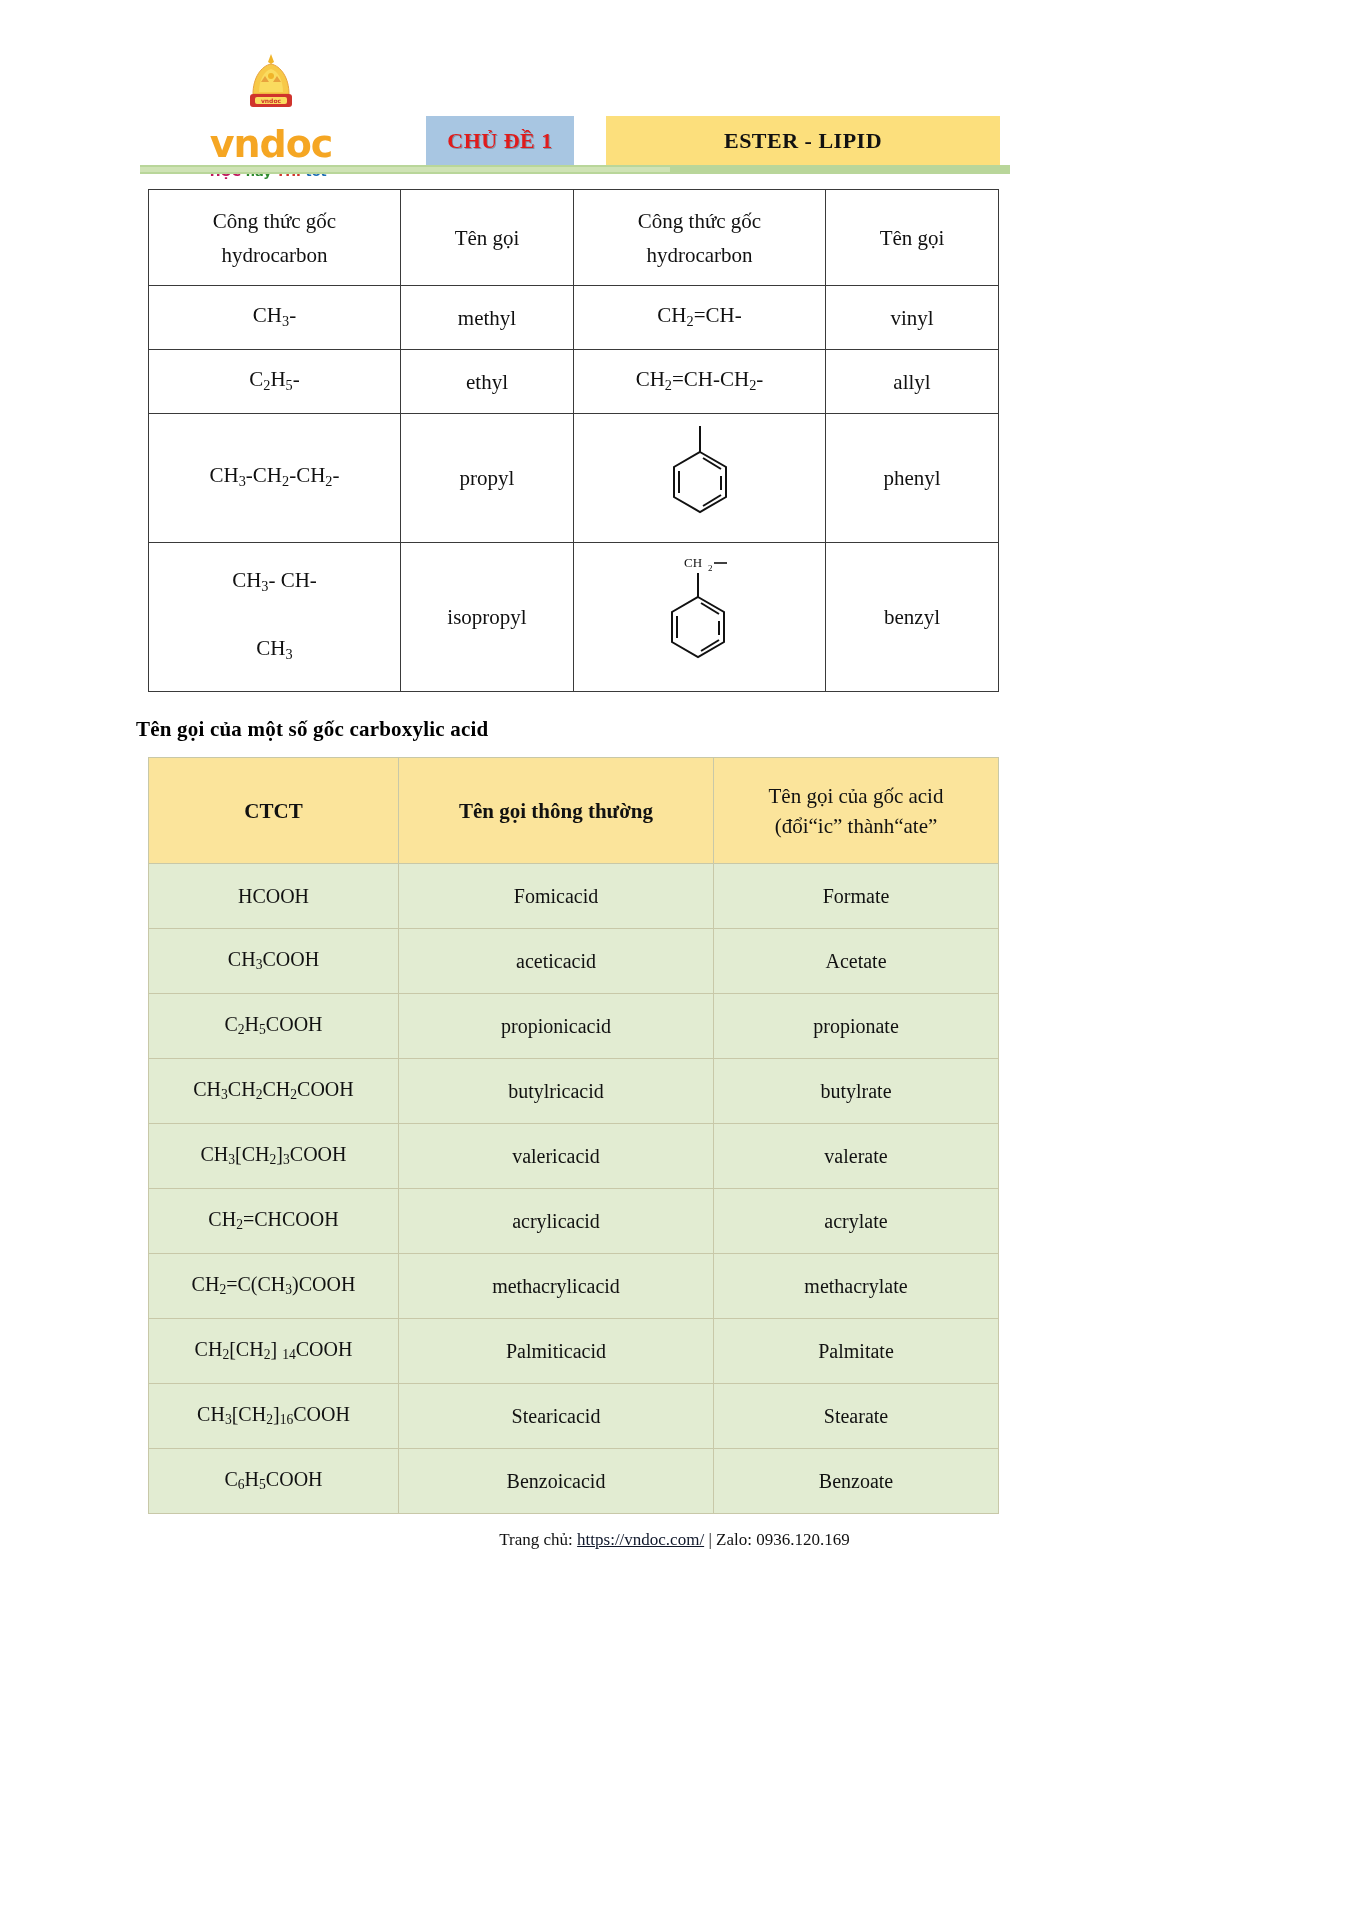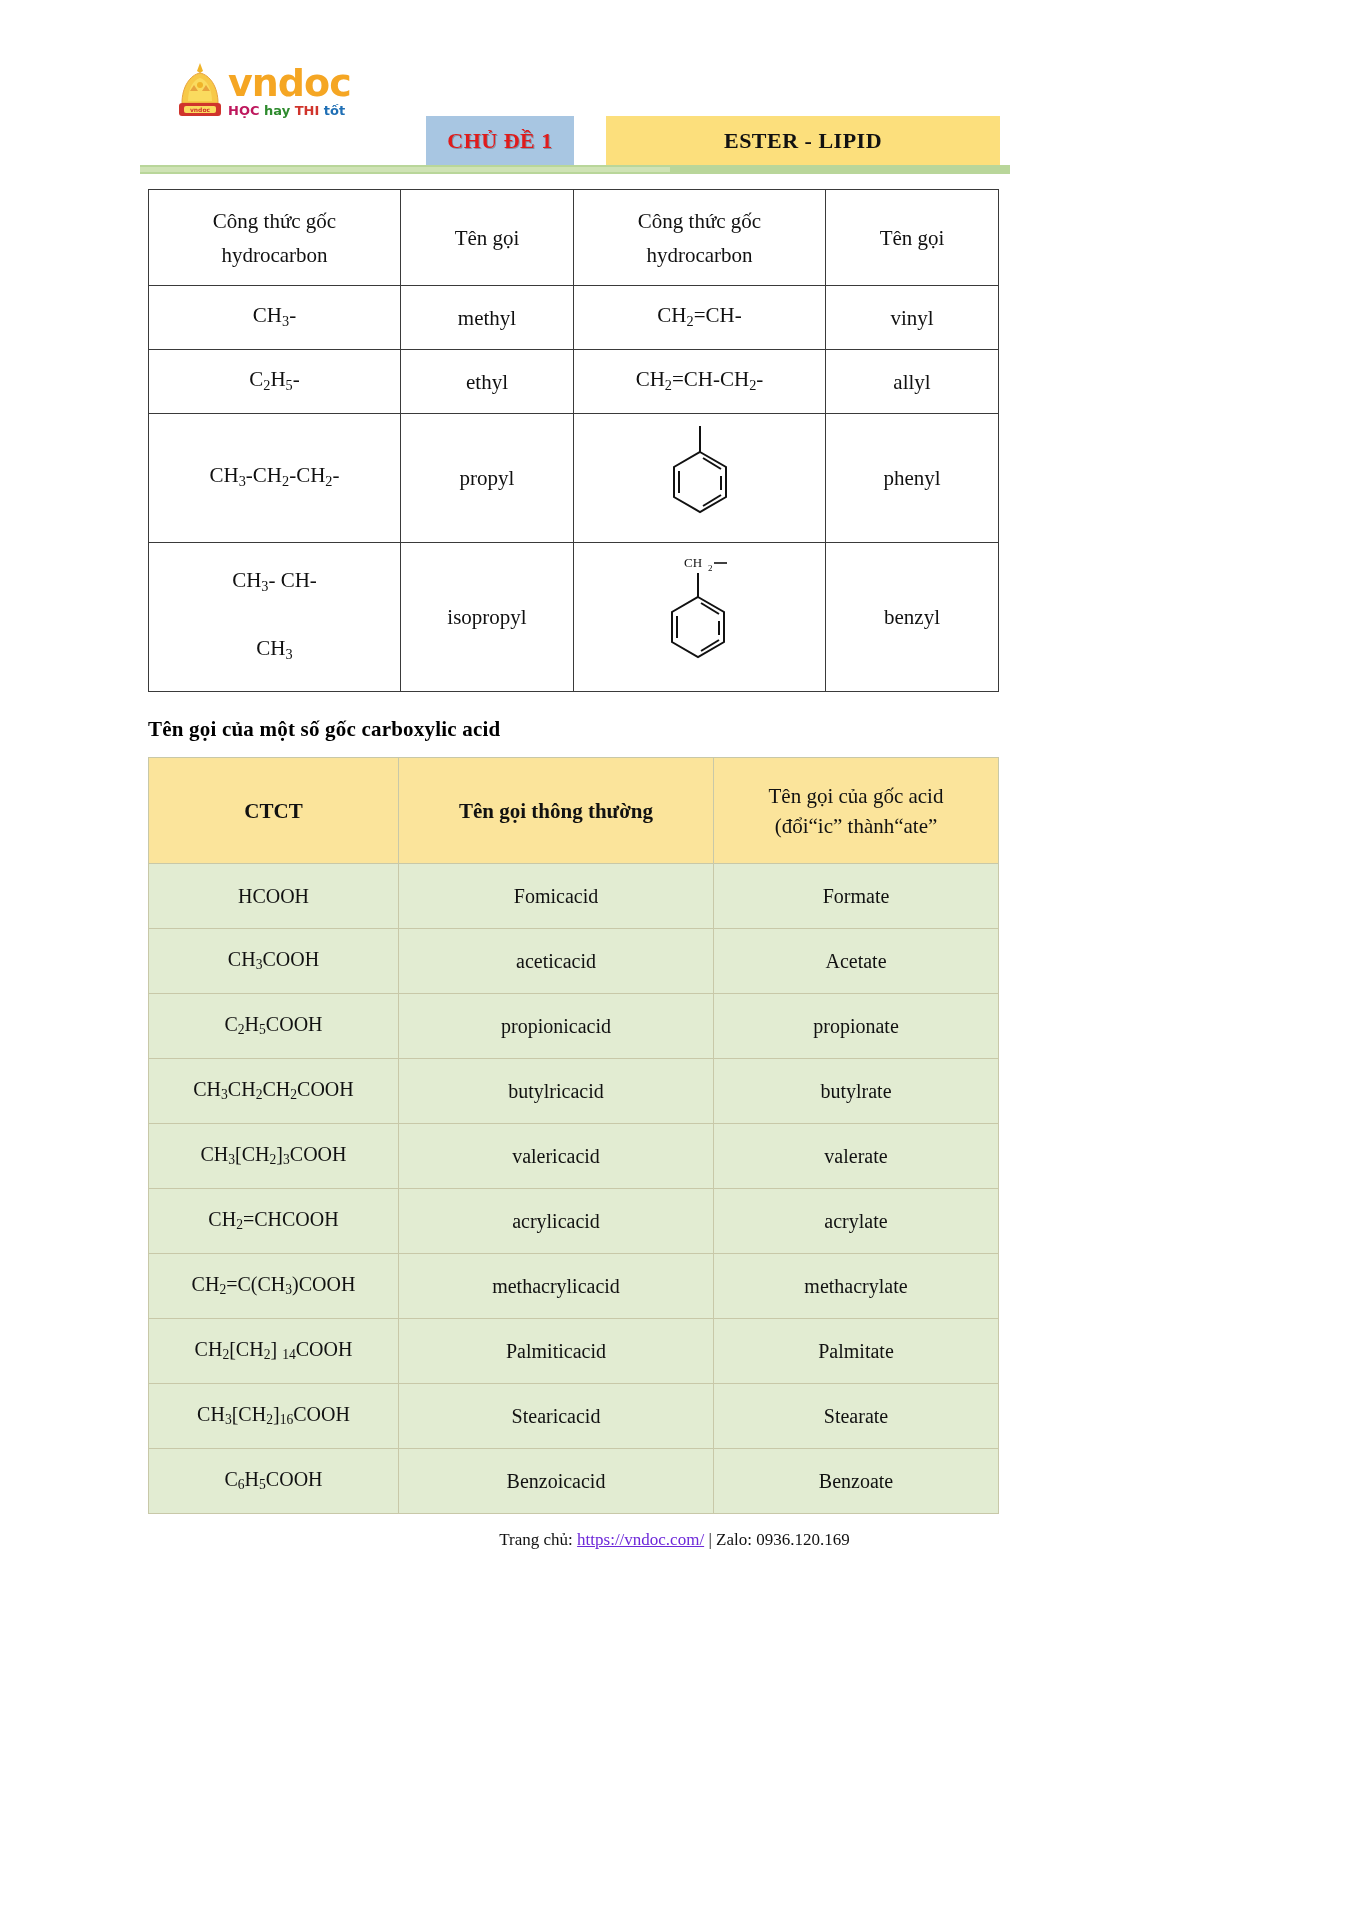--- a/index.html
+++ b/index.html
@@ -24,21 +24,22 @@
     align-items: center;
   }
   .logo-wrap {
     position: absolute;
     left: 176px;
     top: 0px;
     width: 190px;
     height: 78px;
     display: flex;
     align-items: center;
-    gap: 4px;
+    gap: 14px;
+    flex-direction: column;
   }
   .logo-mark { width: 48px; height: 60px; flex: none; }
   .logo-text { display:flex; flex-direction:column; justify-content:center; }
   .logo-word {
     font-family: "DejaVu Sans", sans-serif;
     font-weight: 700;
     font-size: 38px;
     line-height: 36px;
     color: #f5a623;
     letter-spacing: -1px;
@@ -132,21 +133,21 @@
   .rowcell-tall { height: 123px; }
   .rowcell-xtall { height: 143px; }
   sub { font-size: 0.68em; vertical-align: -0.25em; }
 
   .struct-cell { padding: 6px 0; }
   .struct-box { display:flex; justify-content:center; align-items:center; }
 
   
   .sec-head {
     position: absolute;
-    left: 148px;
+    left: 136px;
     top: 665px;
     font-size: 21px;
     font-weight: 700;
     letter-spacing: 0.2px;
   }
 
   
   .t2-wrap { position: absolute; left: 148px; top: 705px; width: 850px; }
   table.tbl2 {
     border-collapse: collapse;
@@ -182,21 +183,21 @@
   
   .footer {
     position: absolute;
     left: 0;
     top: 1478px;
     width: 1349px;
     text-align: center;
     font-size: 17px;
     color: #111;
   }
-  .footer a { color: #6d28d9; text-decoration: underline; }
+  .footer a { color: #0f172a; text-decoration: underline; }
 </style>
 </head>
 <body>
 
 <div class="page">
 
   <div class="header">
 
     <div class="logo-wrap">
       <svg class="logo-mark" viewBox="0 0 48 60">

